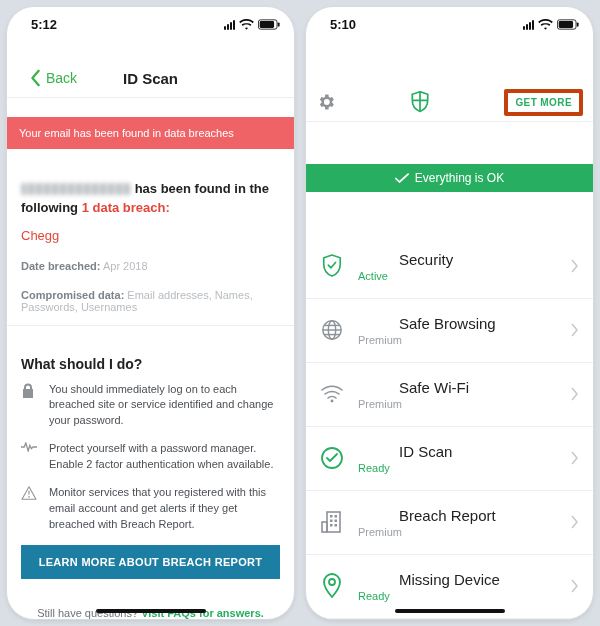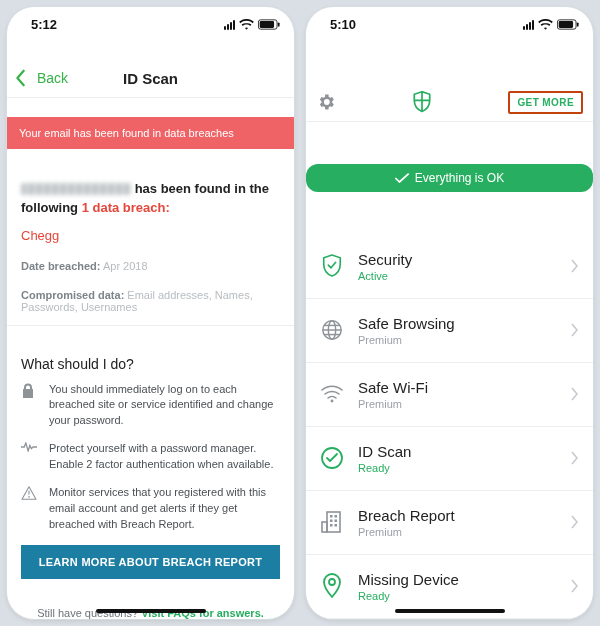--- a/index.html
+++ b/index.html
@@ -57,68 +57,68 @@
   
   .nav {
     height: 38px;
     display:flex;
     align-items:center;
     justify-content:center;
     position:relative;
     border-bottom:1px solid #eceeef;
   }
   .nav .back {
-    position:absolute; left:8px; top:0; bottom:0;
-    display:flex; align-items:center; gap:10px;
+    position:absolute; left:23px; top:0; bottom:0;
+    display:flex; align-items:center; gap:4px;
     color:#37b34a; font-size:14px; font-weight:500;
   }
   .nav .title { font-size:15px; font-weight:600; color:#222; }
 
   .nav-b {
     height: 38px;
     display:flex; align-items:center; justify-content:space-between;
     padding: 0 10px;
     border-bottom:1px solid #eceeef;
   }
   .gear { color:#8e9398;}
   .shield-logo { color:#27ae60; }
   .get-more {
-    border:2px solid #c2410c; color:#27ae60;
+    border:4px solid #c2410c; color:#27ae60;
     font-size:10px; font-weight:700; letter-spacing:0.4px;
     padding:4px 7px; border-radius:2px;
   }
 
   
   .alert-bar {
     background:#ef6367; color:#fff;
     font-size:11px; padding:10px 12px;
   }
   .ok-bar {
     background:#27ae60; color:#fff;
     font-size:12px; font-weight:500;
     padding:7px 9px;
-    display:flex; align-items:center; justify-content:center; gap:6px;border-radius:12px;
+    display:flex; align-items:center; justify-content:center; gap:6px;
   }
 
   
   .content-a { padding: 12px 14px 0 14px; font-size:13px; overflow:hidden; }
   .blurred-email {
     display:inline-block; width:110px; height:12px;
     vertical-align:-2px;
     background: repeating-linear-gradient(90deg,#bfc3c6 0 4px,#d5d8da 4px 8px);
     filter: blur(2px); border-radius:2px;
   }
   .found-msg { color:#222; font-weight:600; line-height:1.45; }
   .found-msg .count { color:#e4473b; }
   .breach-name { color:#e4473b; font-weight:400; margin-top:10px; font-size:13px;}
   .meta-row { font-size:11px; margin-top:17px; }
   .meta-row .lab { color:#7d8489; font-weight:600; }
   .meta-row .val { color:#b7bcc0; }
   .divider { height:1px; background:#eceeef; margin:12px -14px; }
-  .wsd-title { font-size:14px; font-weight:400; color:#222; margin-bottom:10px;margin-top:30px;}
+  .wsd-title { font-size:14px; font-weight:700; color:#222; margin-bottom:10px;margin-top:30px;}
   .tip { display:flex; gap:12px; margin-bottom:12px; }
   .tip .ticon { width:16px; flex:0 0 16px; color:#8e9398; display:flex; align-items:flex-start; padding-top:1px;}
   .tip .ttext { font-size:11px; line-height:1.45; color:#4a4f54; }
   .cta {
     background:#1d7ea3; color:#fff; font-size:11px; font-weight:700;
     letter-spacing:0.3px; text-align:center; padding:11px 16px;
     margin-top:2px;
   }
   .faqs { text-align:center; font-size:11px; color:#6b7176; margin-top:28px;}
   .faqs .lnk { color:#27ae60; font-weight:600; }
@@ -127,21 +127,21 @@
   .list { display:flex; flex-direction:column; }
   .row {
     display:flex; align-items:center; gap:14px;
     padding:16px 14px;
     border-bottom:1px solid #eceeef;
     position:relative;
   }
   .row .ricon { width:24px; flex:0 0 24px; color:#8e9398; display:flex; align-items:center; justify-content:center;}
   .row .ricon.green { color:#27ae60; }
   .row .rtext { flex:1 1 auto; }
-  .row .rtitle { font-size:15px; color:#222; font-weight:500; }
+  .row .rtitle { font-size:15px; color:#222; font-weight:500;margin-left:41px; }
   .row .rstatus { font-size:11px; margin-top:2px; }
   .row .rstatus.green { color:#27ae60; }
   .row .rstatus.grey  { color:#9ba1a7; }
   .row .chev { color:#c6cbd0; }
 
   
   .home-ind {
     position:absolute; bottom:6px; left:50%; transform:translateX(-50%);
     width:110px; height:4px; background:#111; border-radius:3px;
   }

